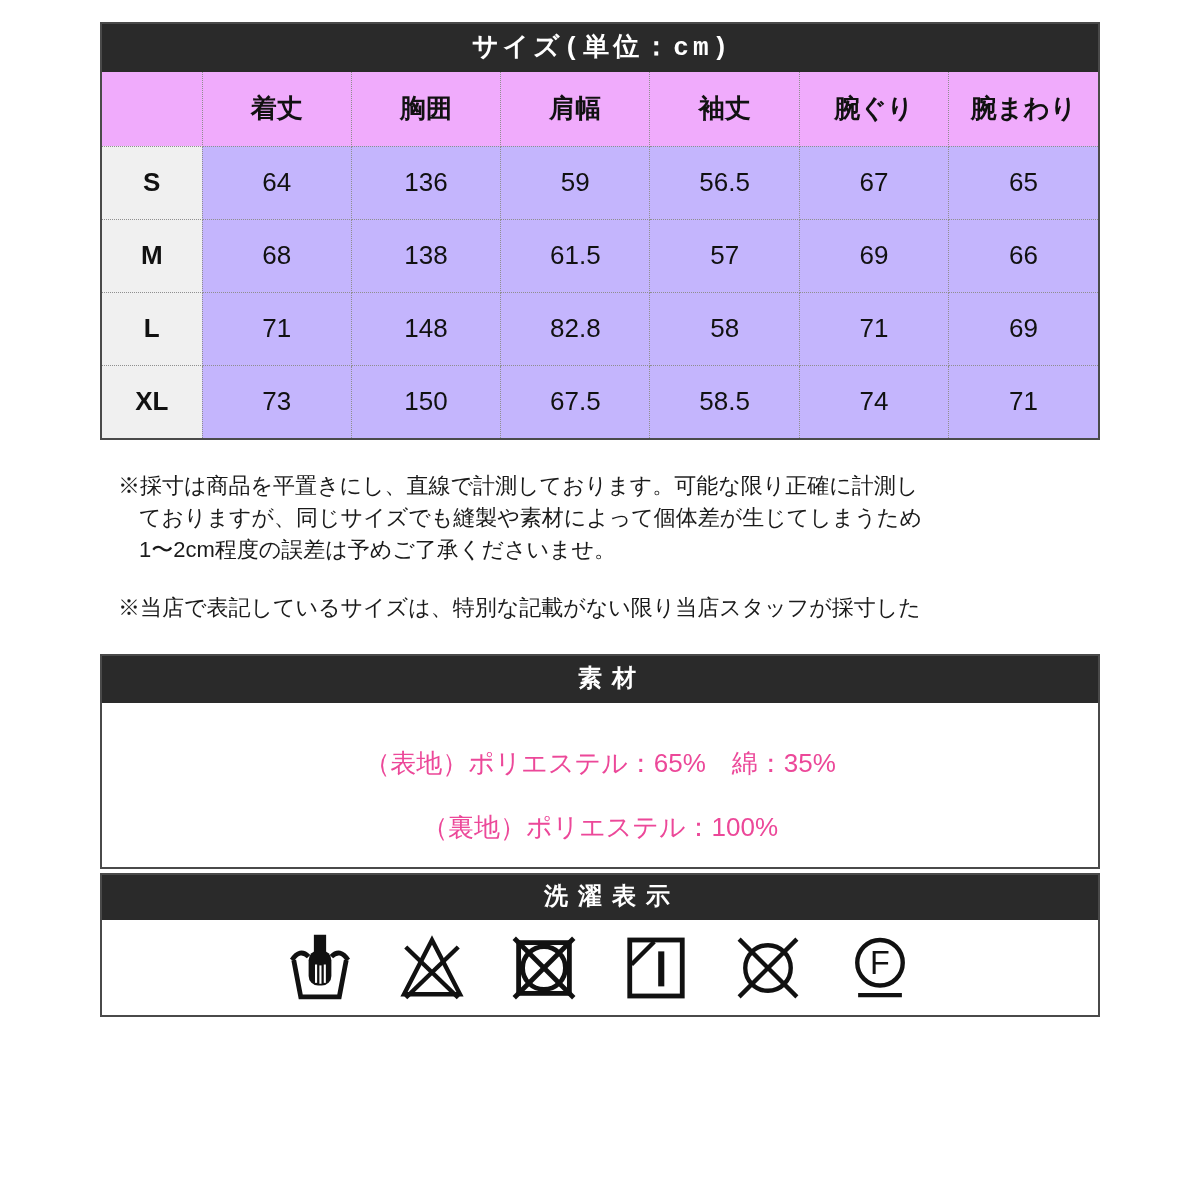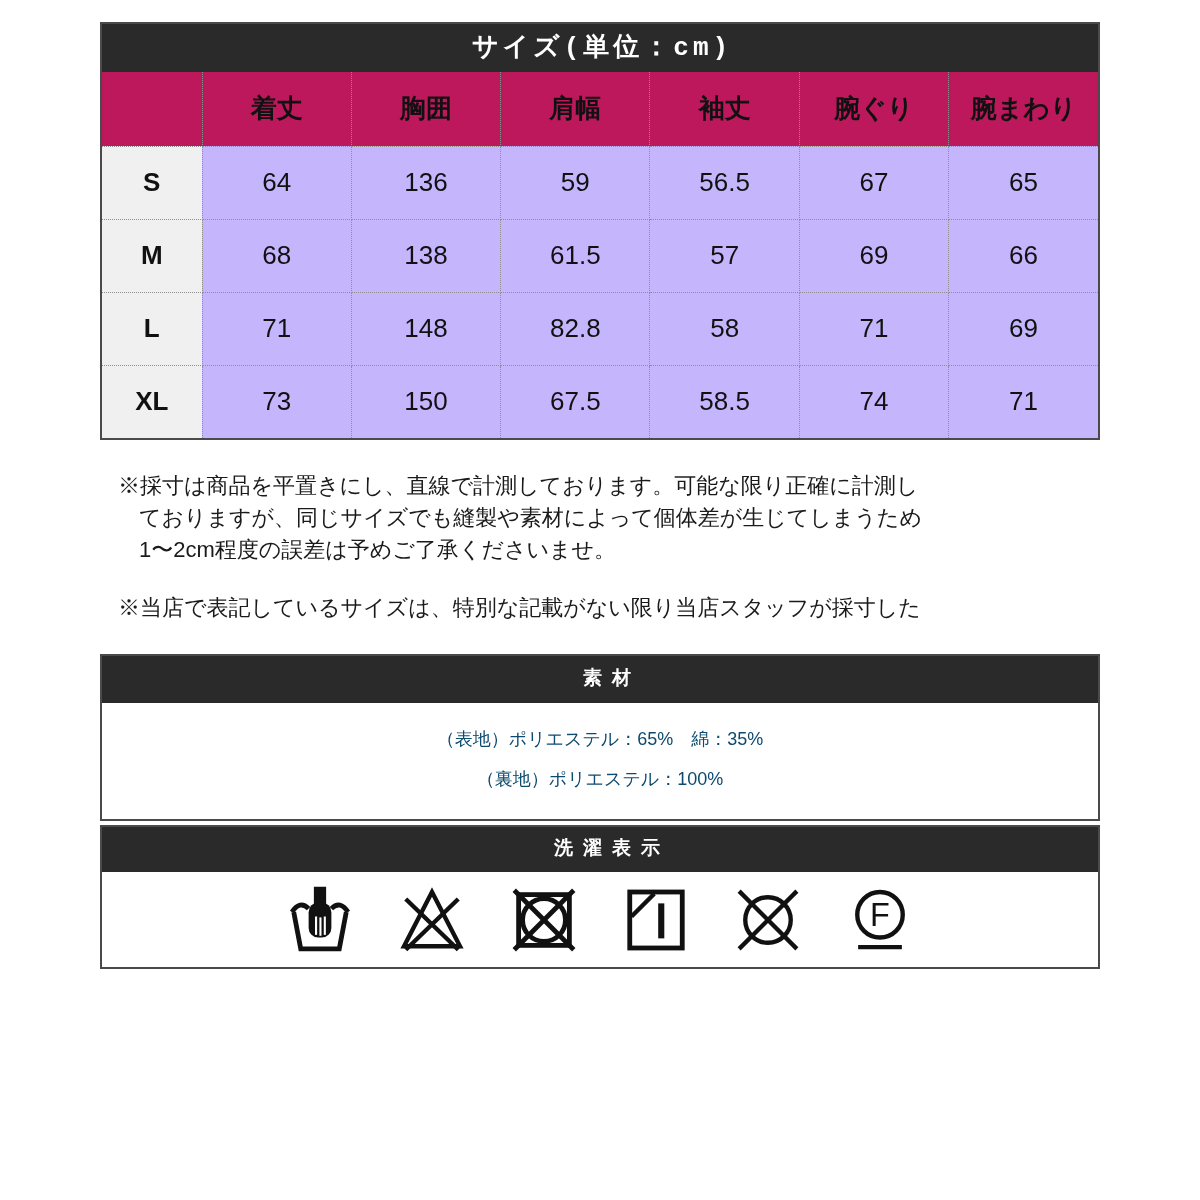--- a/index.html
+++ b/index.html
@@ -22,21 +22,21 @@
     font-weight: bold;
     text-align: center;
     font-size: 26px;
     line-height: 48px;
     height: 48px;
     letter-spacing: 4px;
     padding-left: 4px; 
     font-family: Liberation Mono, monospace;
   }
   .bar.wide-space {
-    font-size: 19px;
+    font-size: 24px;
     letter-spacing: 10px;
     padding-left: 24px;
   }
 
   
   .size-box {
     margin-top: 22px;
     border: 2px solid #4a4a4a;
   }
   table.size-table {
@@ -47,21 +47,21 @@
   }
   table.size-table th,
   table.size-table td {
     border: 1px dotted #8f8f8f;
     height: 73px;
     text-align: center;
     vertical-align: middle;
     font-size: 26px;
   }
   table.size-table thead th {
-    background: #be185d;
+    background: #f0abfc;
     font-weight: bold;
     height: 74px;
   }
   table.size-table tbody th {
     background: #f0f0f0;
     font-weight: bold;
   }
   table.size-table tbody td {
     background: #c4b5fd;
     font-weight: normal;
@@ -83,23 +83,24 @@
     margin-top: 30px;
     border: 2px solid #4a4a4a;
   }
   .mat-box .bar { height: 47px; line-height: 47px; }
   .mat-body {
     background: #ffffff;
     padding: 16px 0 20px 0;
     text-align: center;
   }
   .mat-line {
-    font-size: 18px;
+    font-size: 26px;
     line-height: 40px;
-    color: #0c4a6e;
+    color: #ec4899;
+    margin-top: 24px;
   }
 
   
   .laundry-box {
     margin-top: 4px;
     border: 2px solid #4a4a4a;
   }
   .laundry-box .bar { height: 45px; line-height: 45px; }
   .laundry-body {
     background: #ffffff;

